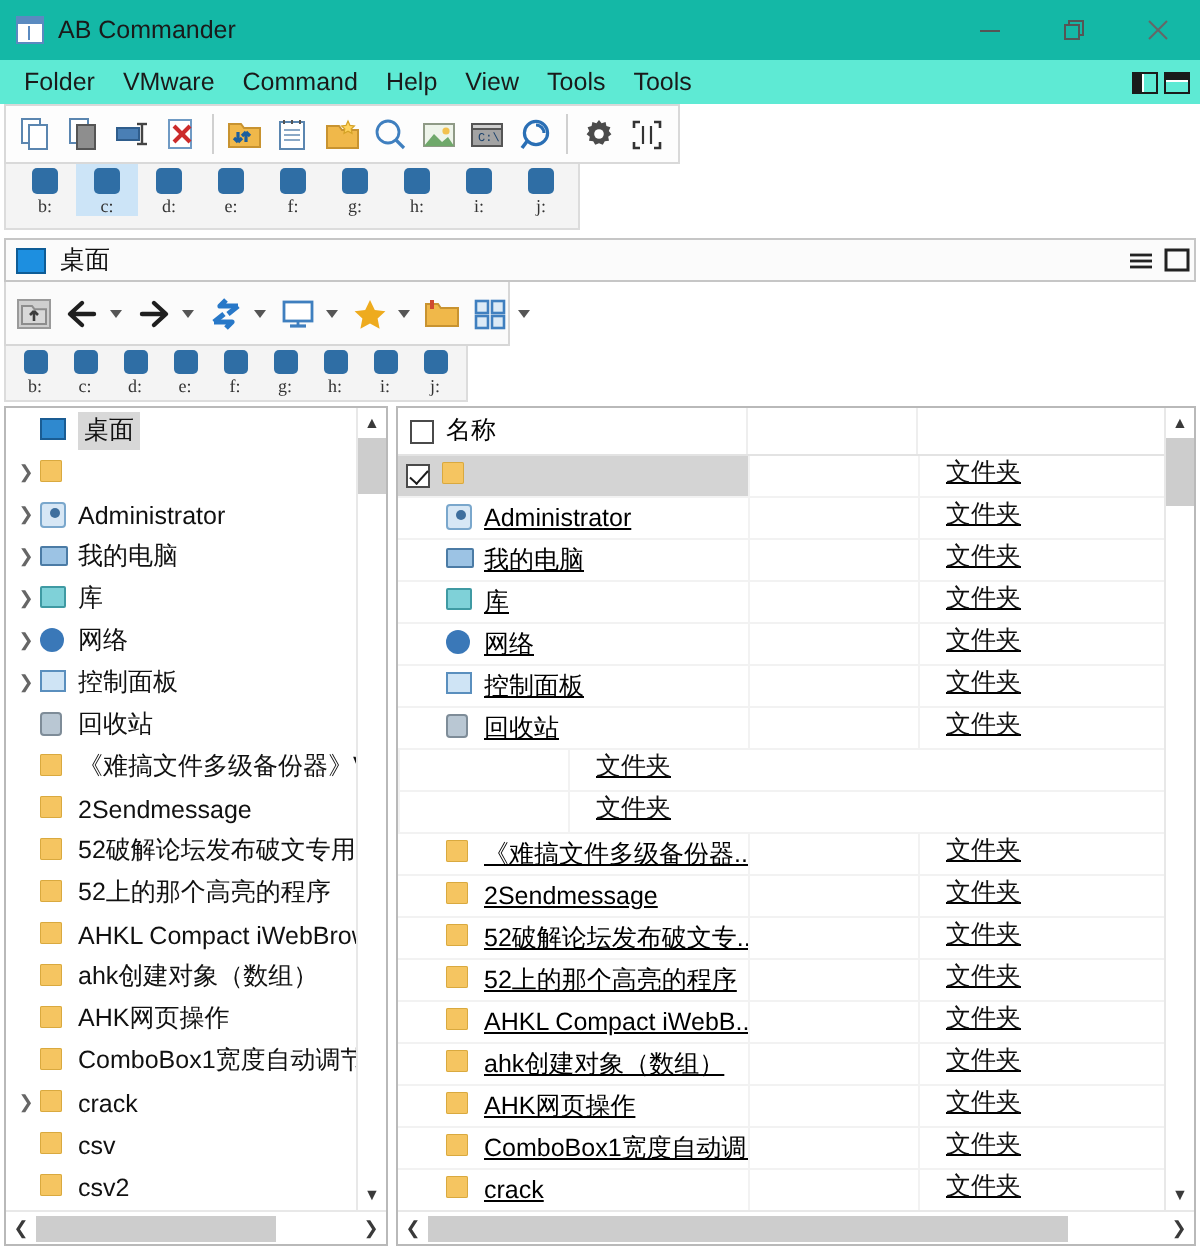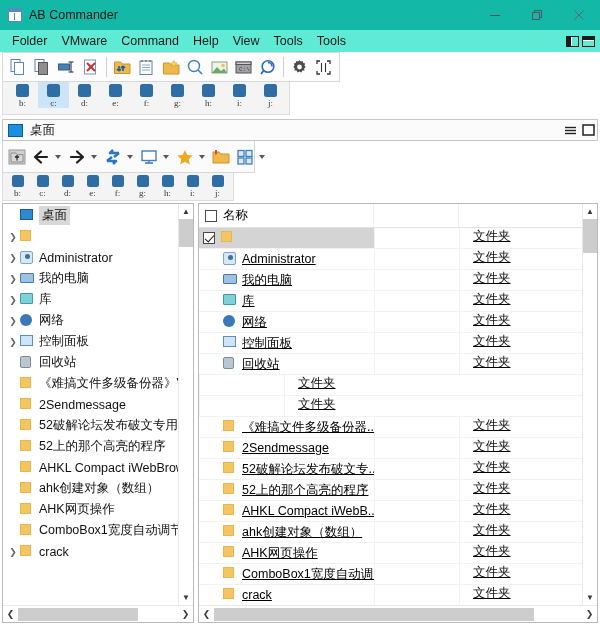--- a/index.html
+++ b/index.html
@@ -505,20 +505,30 @@
               <span class="ic"><span class="ic-folder" style="display: inline-block; position: relative;"></span></span>
               <span class="tlabel">ComboBox1宽度自动调节的</span>
             </div>
             <div class="tnode">
               <span class="texp">❯</span>
               <span class="ic"><span class="ic-folder" style="display: inline-block; position: relative;"></span></span>
               <span class="tlabel">crack</span>
             </div>
             <div class="tnode">
               <span class="texp"></span>
+              <span class="ic"><span class="ic-folder" style="display: inline-block; position: relative;"></span></span>
+              <span class="tlabel">csv</span>
+            </div>
+            <div class="tnode">
+              <span class="texp"></span>
+              <span class="ic"><span class="ic-folder" style="display: inline-block; position: relative;"></span></span>
+              <span class="tlabel">csv2</span>
+            </div>
+            <div class="tnode">
+              <span class="texp"></span>
             </div>
           </div>
         <div class="scroll-col">
           <div class="sb-arrow">▲</div>
           <div class="sb-track">
             <div class="sb-thumb-v" style="height:28px;margin-top:0;"></div>
           </div>
           <div class="sb-arrow">▼</div>
         </div>
       </div>

